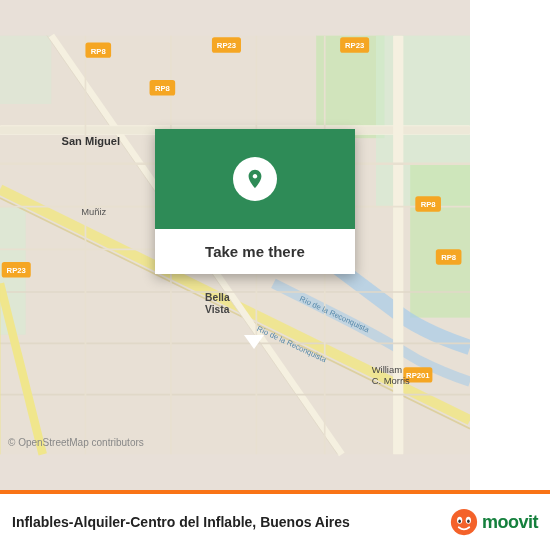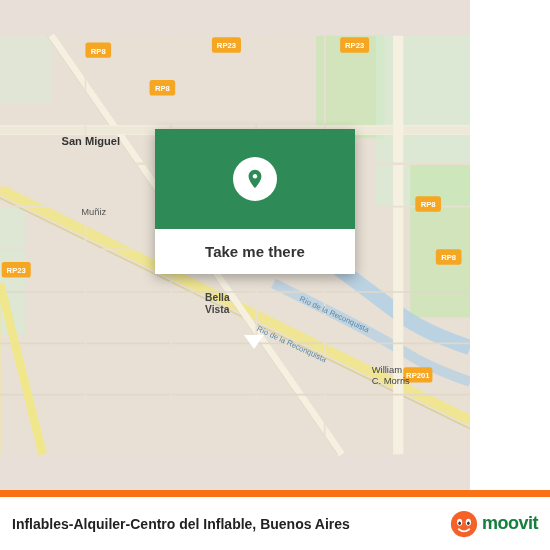--- a/index.html
+++ b/index.html
@@ -86,21 +86,21 @@
       border-left: 10px solid transparent;
       border-right: 10px solid transparent;
       border-top: 14px solid white;
     }
 
     
     #bottom-bar {
       width: 550px;
       height: 60px;
       background: white;
-      border-top: 7px solid #f97316;
+      border-top: 4px solid #f97316;
       display: flex;
       align-items: center;
       padding: 0 12px;
       position: relative;
     }
 
     #copyright {
       font-size: 10px;
       color: #888;
       position: absolute;
@@ -205,20 +205,21 @@
     <text x="95" y="210" font-size="11" fill="#555" font-family="Arial">Muñiz</text>
     <text x="240" y="310" font-size="12" fill="#444" font-weight="600" font-family="Arial">Bella</text>
     <text x="240" y="325" font-size="12" fill="#444" font-weight="600" font-family="Arial">Vista</text>
     <text x="435" y="395" font-size="11" fill="#444" font-family="Arial">William</text>
     <text x="435" y="408" font-size="11" fill="#444" font-family="Arial">C. Morris</text>
 
     <text x="350" y="310" font-size="9" fill="#5588aa" font-family="Arial" transform="rotate(25, 350, 310)">Río de la Reconquista</text>
     <text x="300" y="345" font-size="9" fill="#5588aa" font-family="Arial" transform="rotate(25, 300, 345)">Río de la Reconquista</text>
   </svg>
 
+  <div id="copyright">© OpenStreetMap contributors</div>
 
   <div id="popup-card">
     <div id="popup-green-area">
       <div id="location-icon-wrap">
         <svg id="location-pin" viewBox="0 0 24 24" fill="#2e8b57">
           <path d="M12 2C8.13 2 5 5.13 5 9c0 5.25 7 13 7 13s7-7.75 7-13c0-3.87-3.13-7-7-7zm0 9.5c-1.38 0-2.5-1.12-2.5-2.5S10.62 6.5 12 6.5s2.5 1.12 2.5 2.5S13.38 11.5 12 11.5z"></path>
         </svg>
       </div>
     </div>
     <button id="popup-button">Take me there</button>

